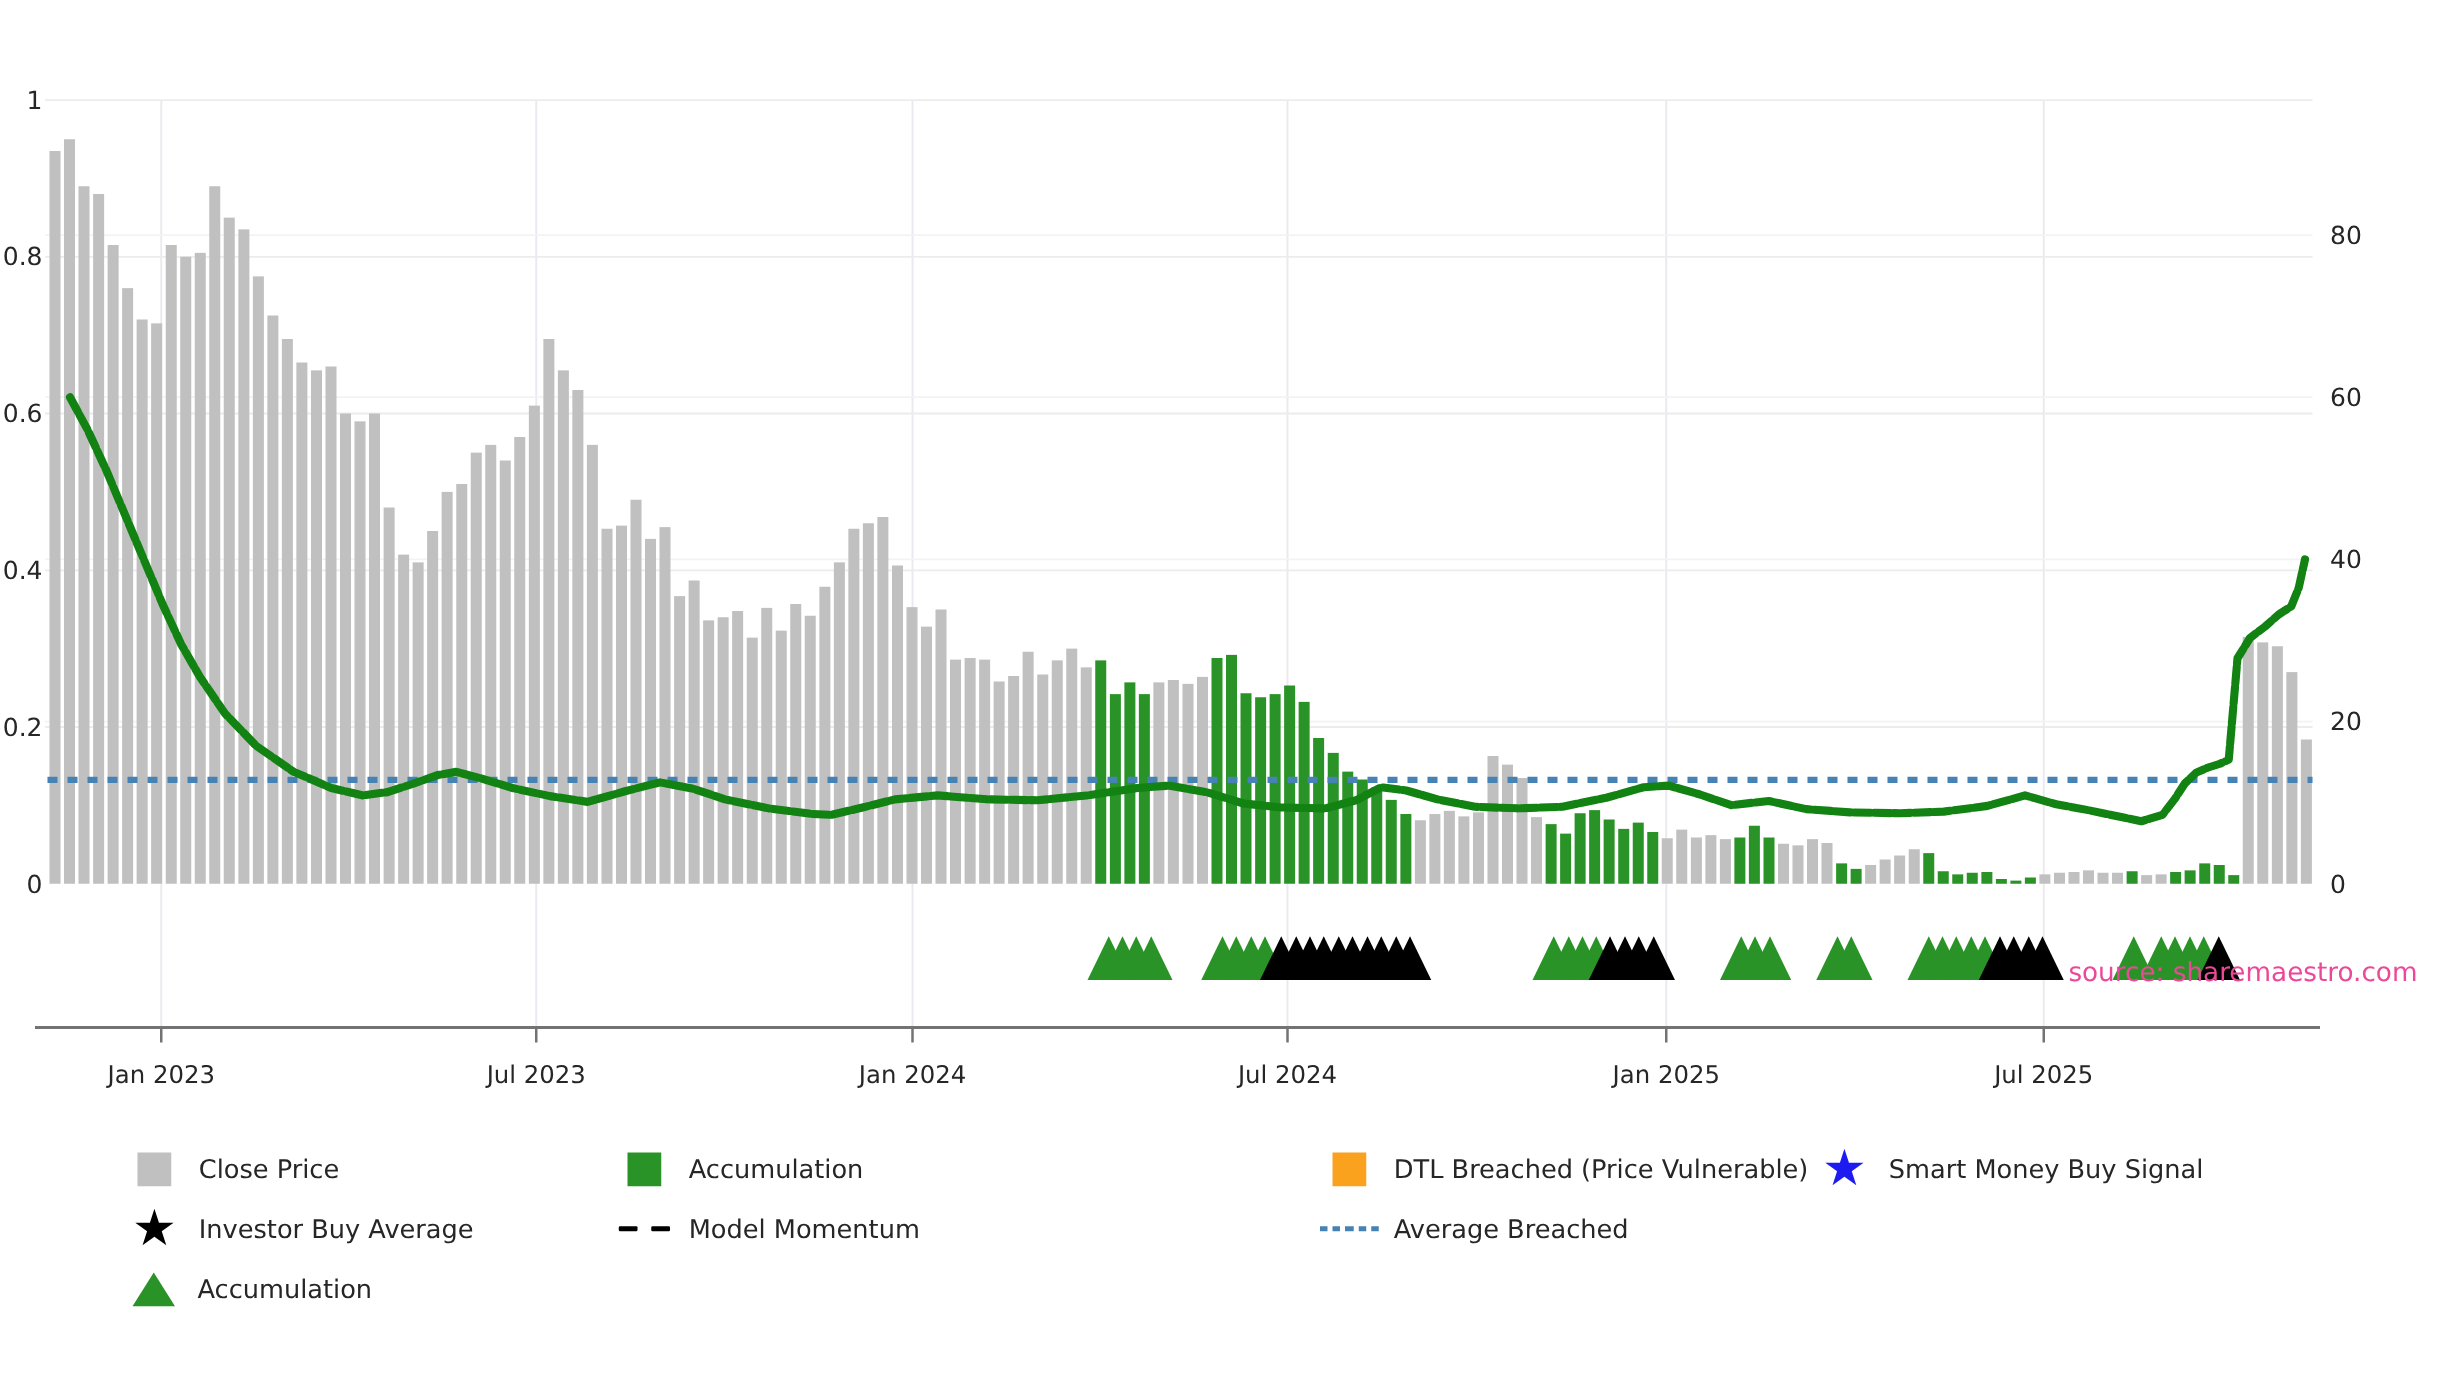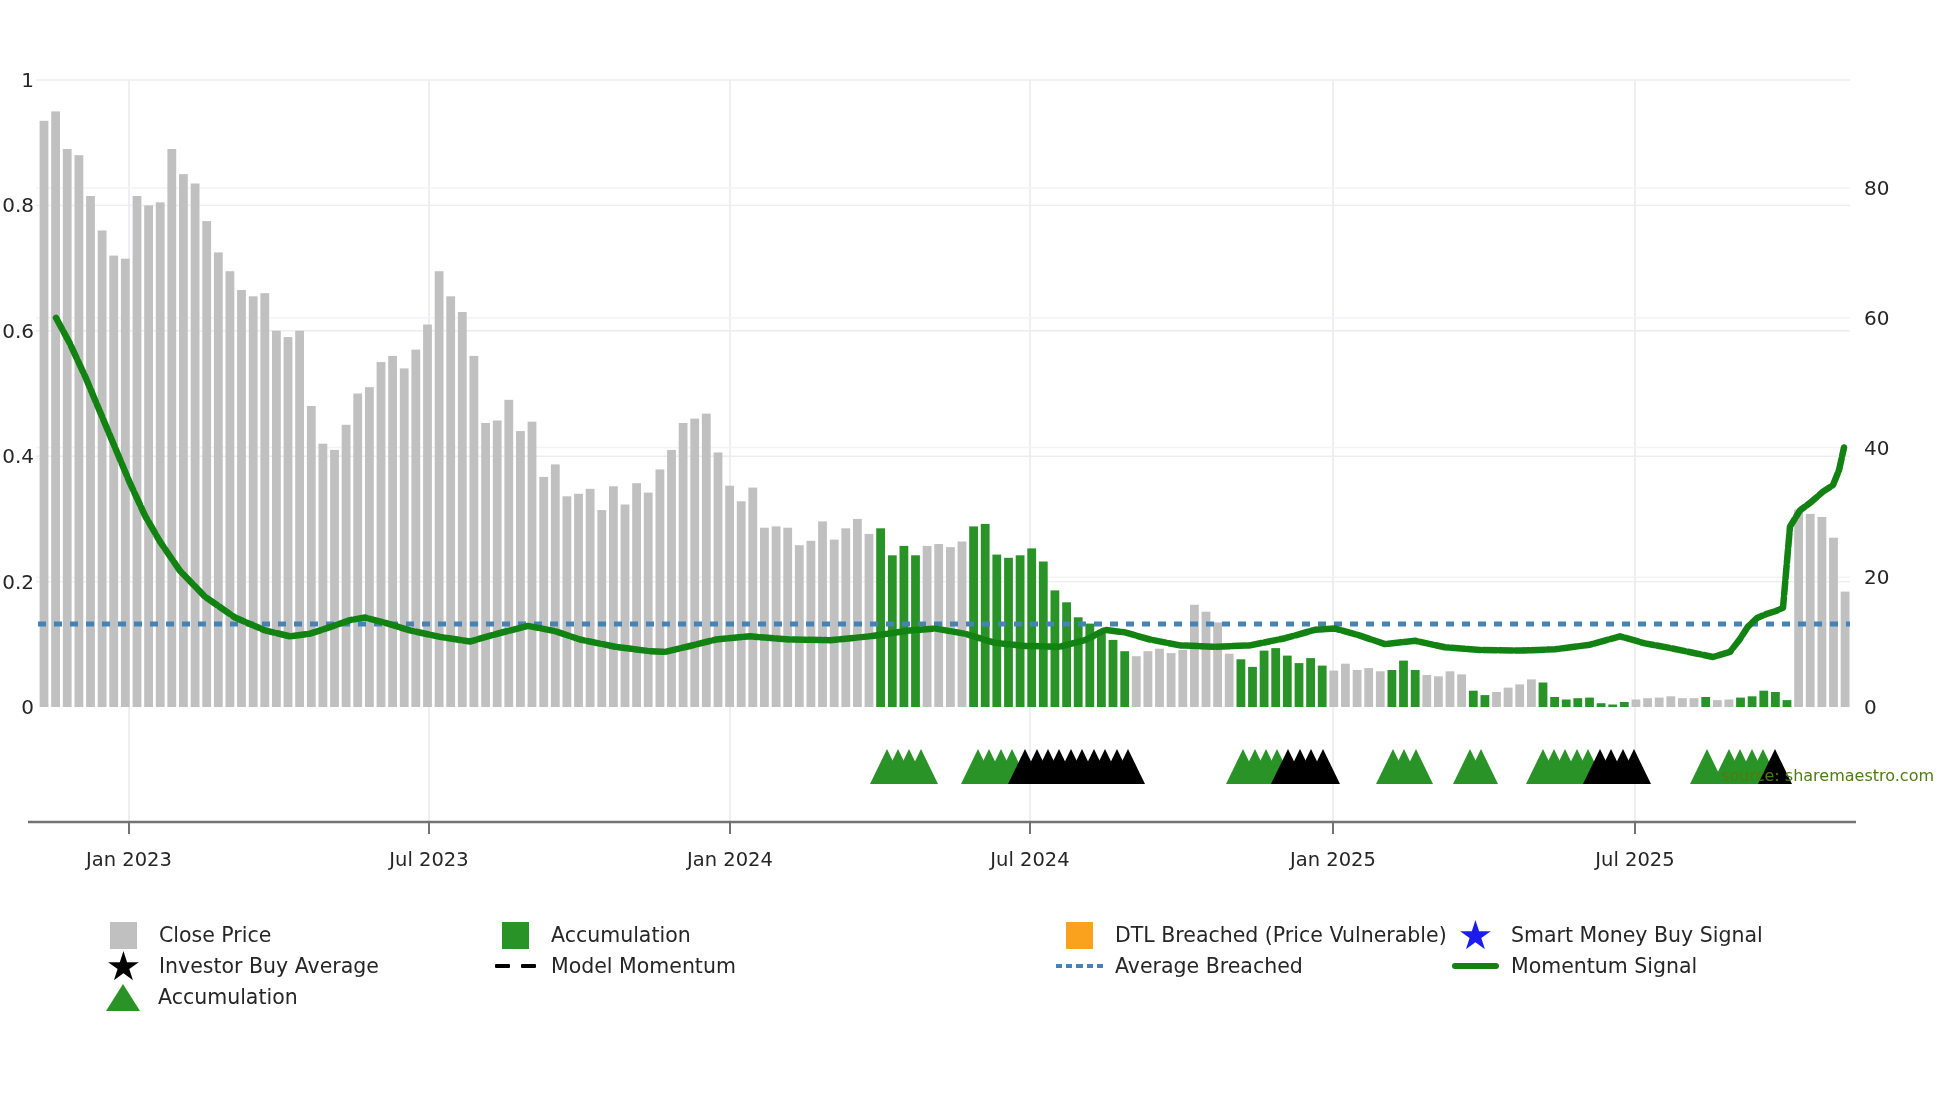--- a/index.html
+++ b/index.html
@@ -1,22 +1,22 @@
 <!DOCTYPE html>
 <html><head>
 <meta charset="utf-8">
 <style>
   html,body{margin:0;padding:0;background:#ffffff;}
   body{font-family:"DejaVu Sans",sans-serif;}
   #page{position:relative;width:1960px;height:1102px;background:#fff;overflow:hidden;}
   #chart-svg{position:absolute;left:0;top:0;}
-  #source-credit{position:absolute;right:26px;top:766px;font-size:16px;color:#4d7c0f;}
+  #source-credit{position:absolute;right:26px;top:766px;font-size:21px;color:#ec4899;}
   
   #legend{position:absolute;left:0;top:920px;width:1960px;height:140px;font-size:20.5px;color:#262626;}
-  .legend-col{position:absolute;top:0;display:flex;flex-direction:column;gap:1px;}
+  .legend-col{position:absolute;top:0;display:flex;flex-direction:column;gap:18px;}
   .legend-item{display:flex;align-items:center;height:30px;}
   .swatch-box{width:27px;height:27px;margin:0 10px;}
   .sw-gray{background:#c0c0c0;}
   .sw-green{background:#2a9327;}
   .sw-orange{background:#faa21e;}
   .sw-star{font-size:40px;line-height:27px;width:47px;text-align:center;}
   .sw-star.black{color:#000;}
   .sw-star.blue{color:#1c1cf0;}
   .sw-tri{width:0;height:0;border-left:17px solid transparent;border-right:17px solid transparent;
           border-bottom:27px solid #2a9327;margin:0 6px;}
@@ -322,19 +322,15 @@
             <span></span>
           </span>
         <span class="legend-label">Average Breached</span>
       </div>
     </div>
     <div class="legend-col lc4">
       <div class="legend-item">
         <span class="sw-star blue">★</span>
         <span class="legend-label">Smart Money Buy Signal</span>
       </div>
-      <div class="legend-item">
-        <span class="sw-line"></span>
-        <span class="legend-label">Momentum Signal</span>
-      </div>
     </div>
   </div>
 </div>
 
 </body></html>

